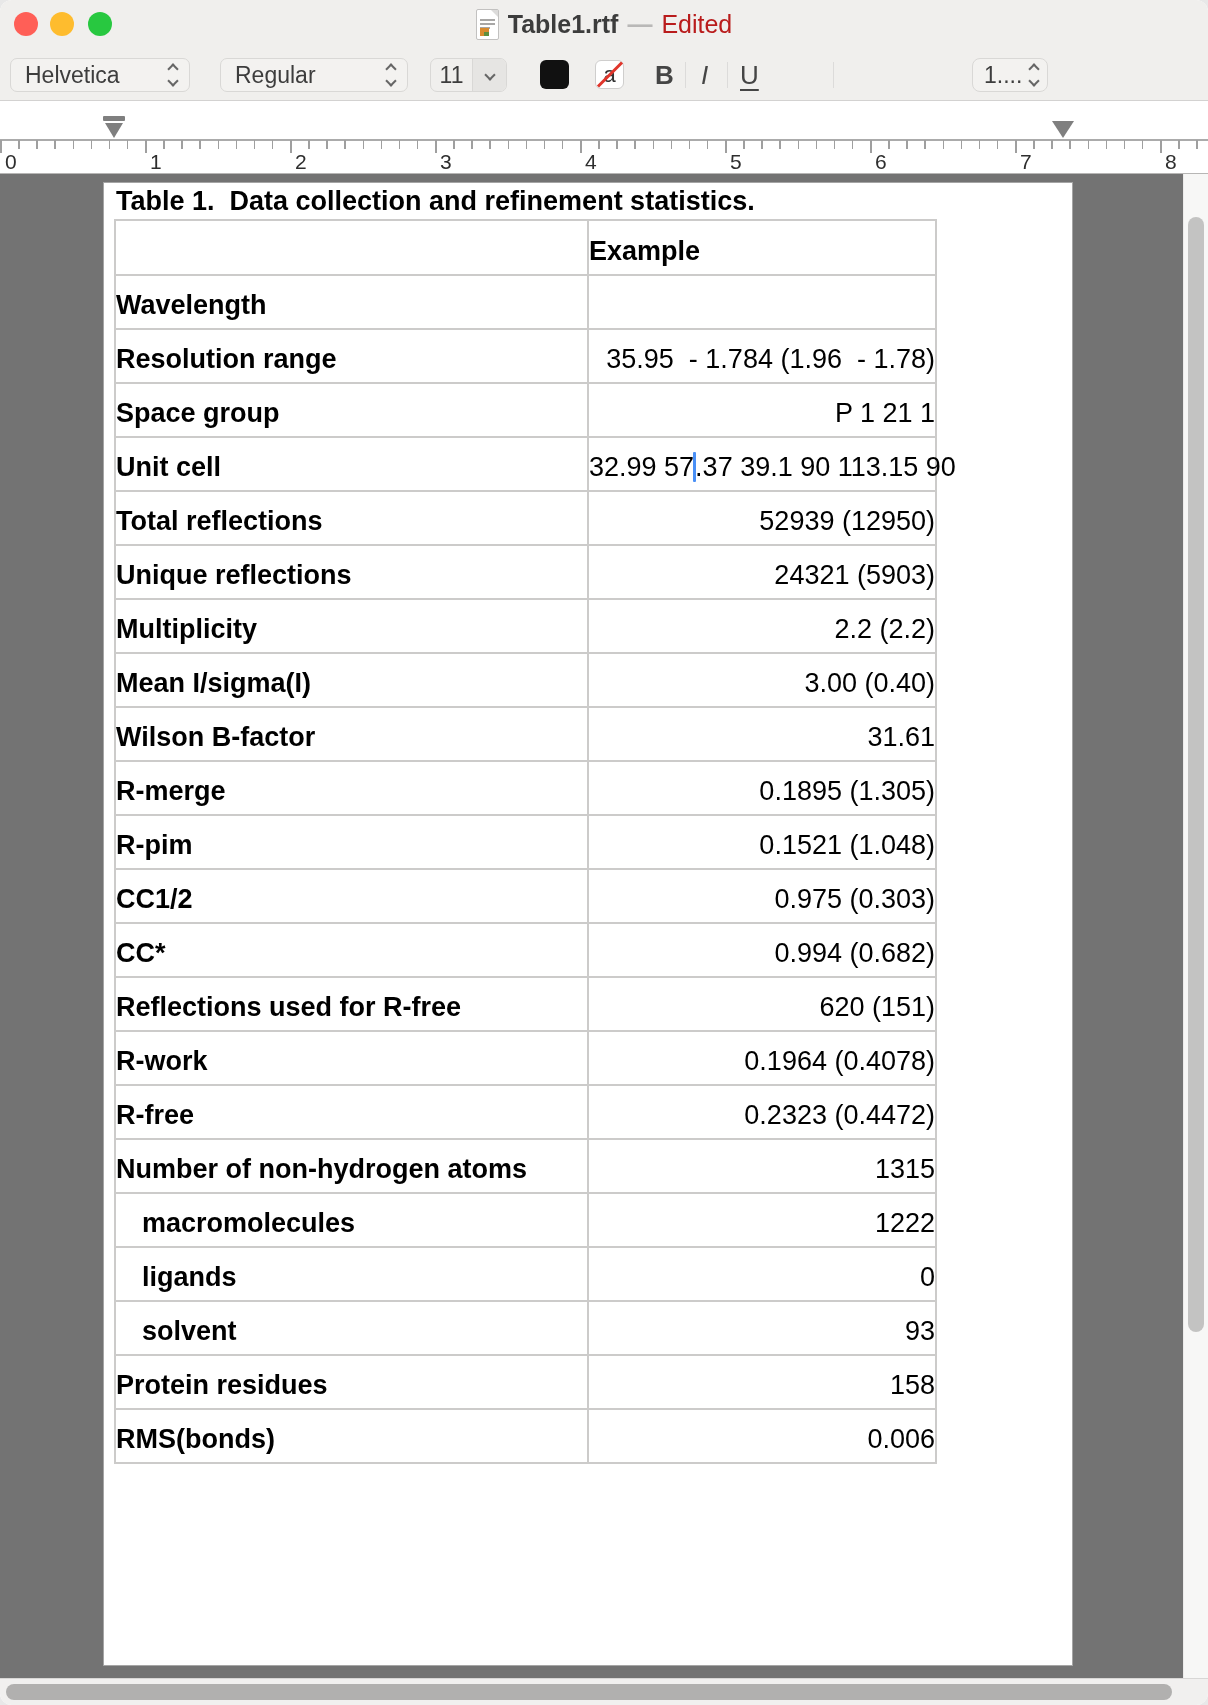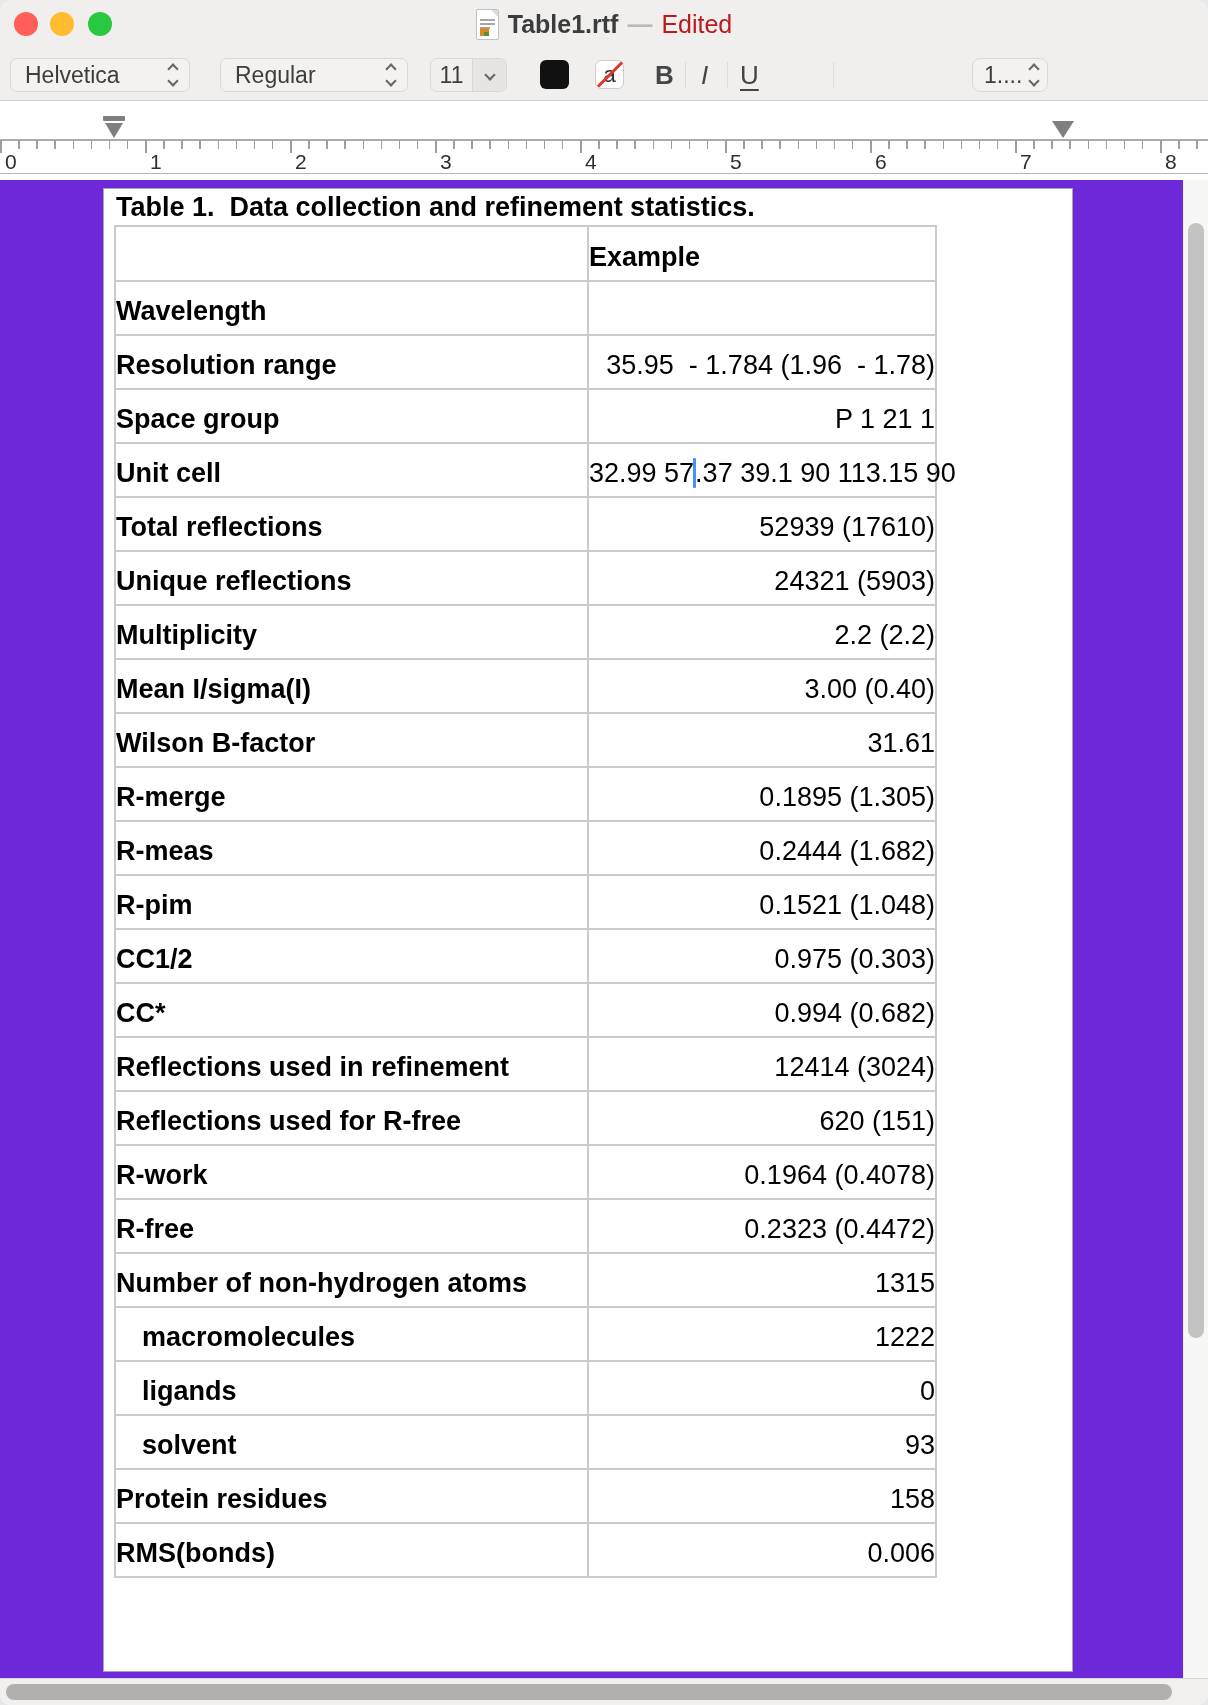--- a/index.html
+++ b/index.html
@@ -68,21 +68,21 @@
   .tick{position:absolute;width:1.5px;background:#9f9f9f;}
   .ruler .num{position:absolute;font-size:21px;color:#2e2e2e;}
   .lmark-bar{position:absolute;left:103px;top:15px;width:22px;height:5px;background:#7f7f7f;border-radius:1px;}
   .lmark-tri{position:absolute;left:105px;top:22px;width:0;height:0;
              border-left:9px solid transparent;border-right:9px solid transparent;
              border-top:15px solid #7f7f7f;}
   .rmark-tri{position:absolute;left:1052px;top:20px;width:0;height:0;
              border-left:11px solid transparent;border-right:11px solid transparent;
              border-top:17px solid #7f7f7f;}
   
-  .docarea{position:absolute;top:180px;left:0;width:100%;height:1504px;background:#6d28d9;}
+  .docarea{position:absolute;top:174px;left:0;width:100%;height:1504px;background:#737373;}
   .outer-frame{position:absolute;left:103px;top:8px;width:970px;height:1484px;
                border:1.5px solid #a5a5a5;background:#fff;}
   .doc-title{position:absolute;left:12px;top:3px;font-size:27px;font-weight:bold;color:#000;
              white-space:pre;}
   table.stats{position:absolute;left:10px;top:36px;width:823px;border-collapse:collapse;
               table-layout:fixed;border-radius:6px;}
   table.stats col.c1{width:473px;}
   table.stats th,table.stats td{border:2px solid #cccbca;vertical-align:bottom;
               font-size:27px;color:#000;padding:0 0 7px 0;}
   table.stats thead tr{height:55px;}
@@ -320,21 +320,21 @@
             <tr>
               <td class="lbl">Space group</td>
               <td class="val">P 1 21 1</td>
             </tr>
             <tr>
               <td class="lbl">Unit cell</td>
               <td class="val"><span>32.99 57</span><span class="caret"></span><span>.37 39.1 90 113.15 90</span></td>
             </tr>
             <tr>
               <td class="lbl">Total reflections</td>
-              <td class="val">52939 (17610)</td>
+              <td class="val">52939 (12950)</td>
             </tr>
             <tr>
               <td class="lbl">Unique reflections</td>
               <td class="val">24321 (5903)</td>
             </tr>
             <tr>
               <td class="lbl">Multiplicity</td>
               <td class="val">2.2 (2.2)</td>
             </tr>
             <tr>
@@ -343,38 +343,30 @@
             </tr>
             <tr>
               <td class="lbl">Wilson B-factor</td>
               <td class="val">31.61</td>
             </tr>
             <tr>
               <td class="lbl">R-merge</td>
               <td class="val">0.1895 (1.305)</td>
             </tr>
             <tr>
-              <td class="lbl">R-meas</td>
-              <td class="val">0.2444 (1.682)</td>
-            </tr>
-            <tr>
               <td class="lbl">R-pim</td>
               <td class="val">0.1521 (1.048)</td>
             </tr>
             <tr>
               <td class="lbl">CC1/2</td>
               <td class="val">0.975 (0.303)</td>
             </tr>
             <tr>
               <td class="lbl">CC*</td>
               <td class="val">0.994 (0.682)</td>
-            </tr>
-            <tr>
-              <td class="lbl">Reflections used in refinement</td>
-              <td class="val">12414 (3024)</td>
             </tr>
             <tr>
               <td class="lbl">Reflections used for R-free</td>
               <td class="val">620 (151)</td>
             </tr>
             <tr>
               <td class="lbl">R-work</td>
               <td class="val">0.1964 (0.4078)</td>
             </tr>
             <tr>

